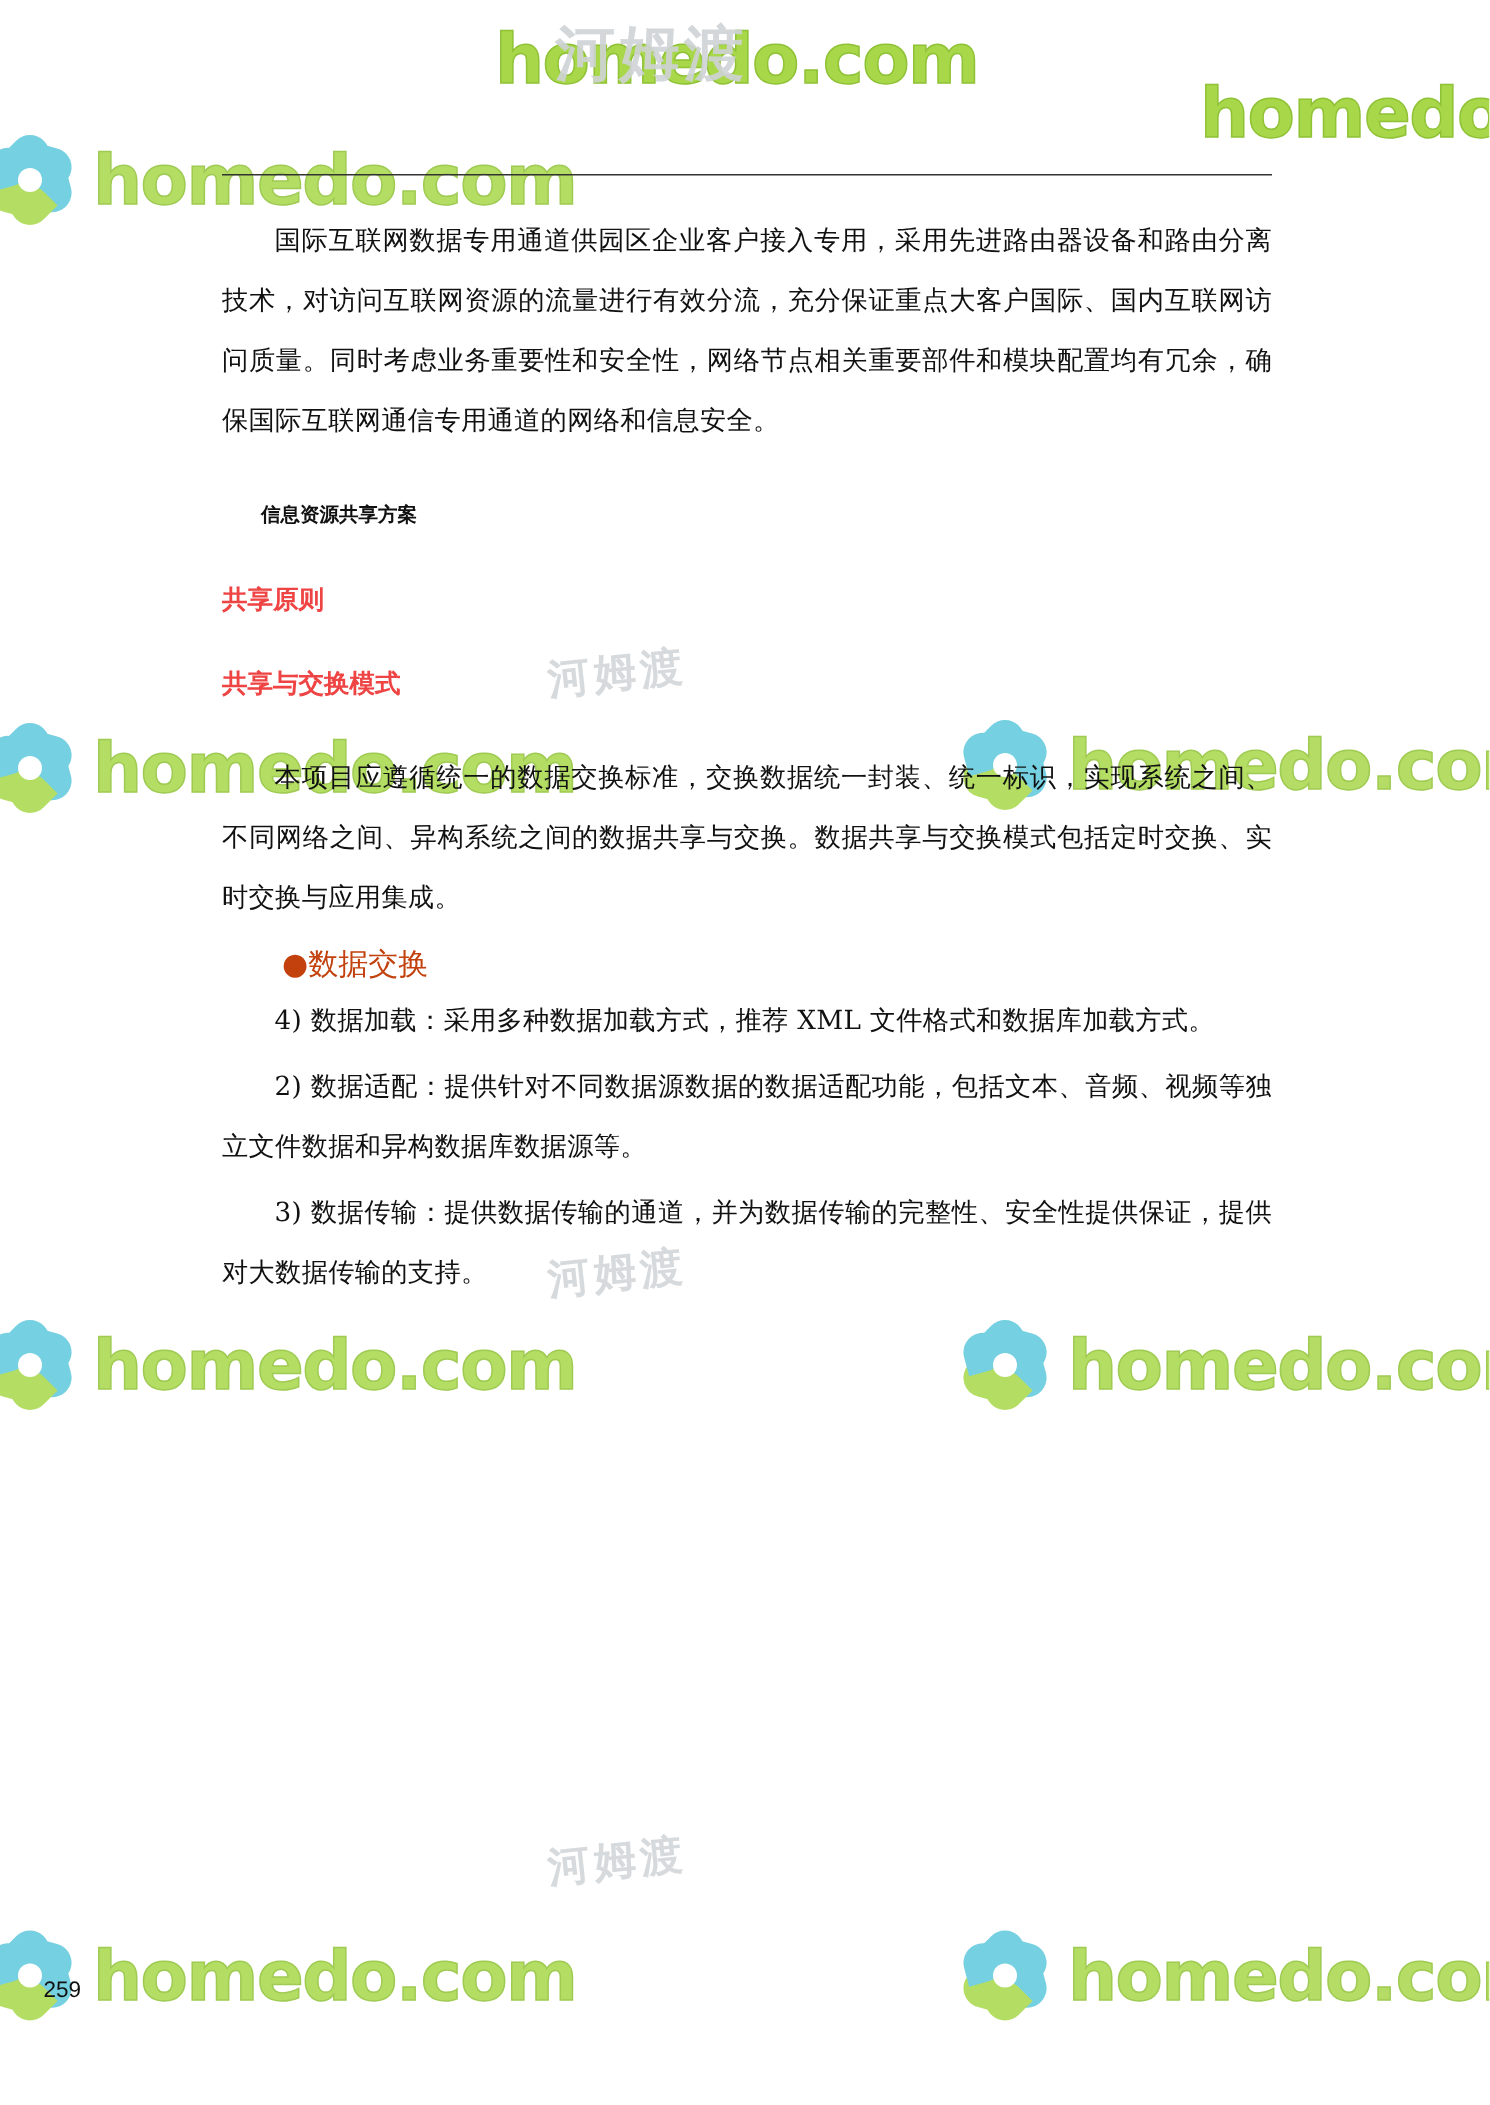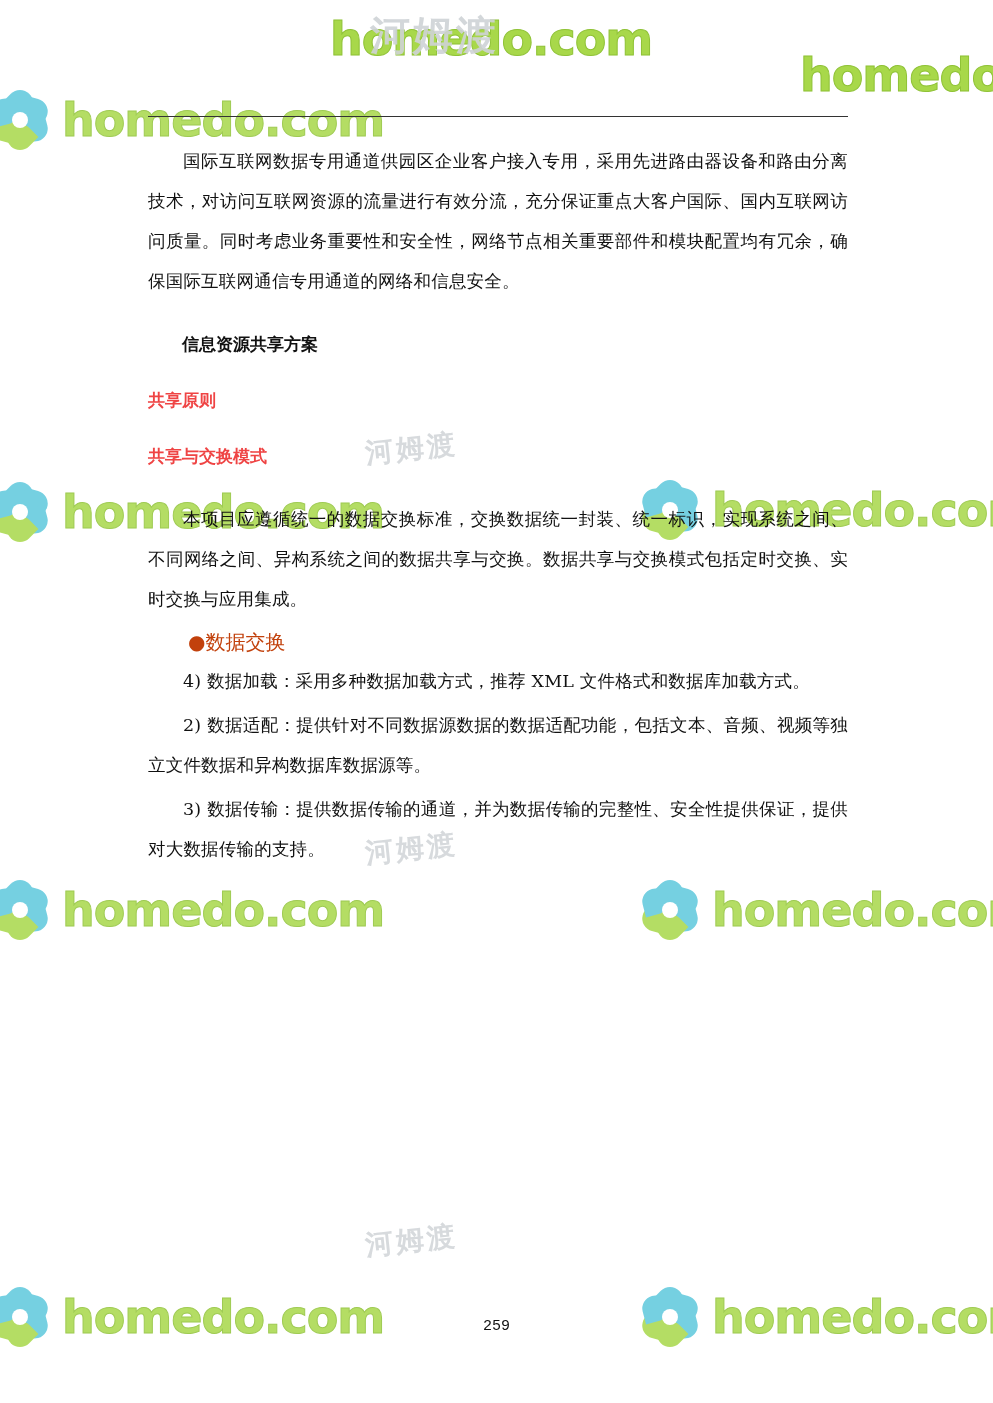--- a/index.html
+++ b/index.html
@@ -33,21 +33,21 @@
     color: #111;
     margin: 0 0 4px 0;
     text-align: justify;
     text-justify: inter-ideograph;
     letter-spacing: 0.2px;
   }
   p.indent {
     text-indent: 2em;
   }
   h2.heading {
-    font-size: 17px;
+    font-size: 13px;
     font-weight: bold;
     color: #111;
     margin: 24px 0 20px 0;
     line-height: 30px;
   }
   h2.heading.indent {
     text-indent: 2em;
     margin: 28px 0 24px 0;
   }
   h3.subheading {
@@ -63,24 +63,24 @@
     color: #c2410c;
     margin: 0;
     text-indent: 2em;
   }
   .gap-sm { height: 10px; }
   .page-number {
     position: absolute;
     left: 0;
     right: 0;
     top: 1318px;
-    text-align: center;
     font-size: 15px;
     color: #111;
-    font-family: Liberation Mono, monospace;
+    font-family: Liberation Sans, sans-serif;
+    padding-left: 29px;
   }
 
   
   .wm {
     position: absolute;
     pointer-events: none;
     user-select: none;
   }
   .wm-logo {
     display: flex;

